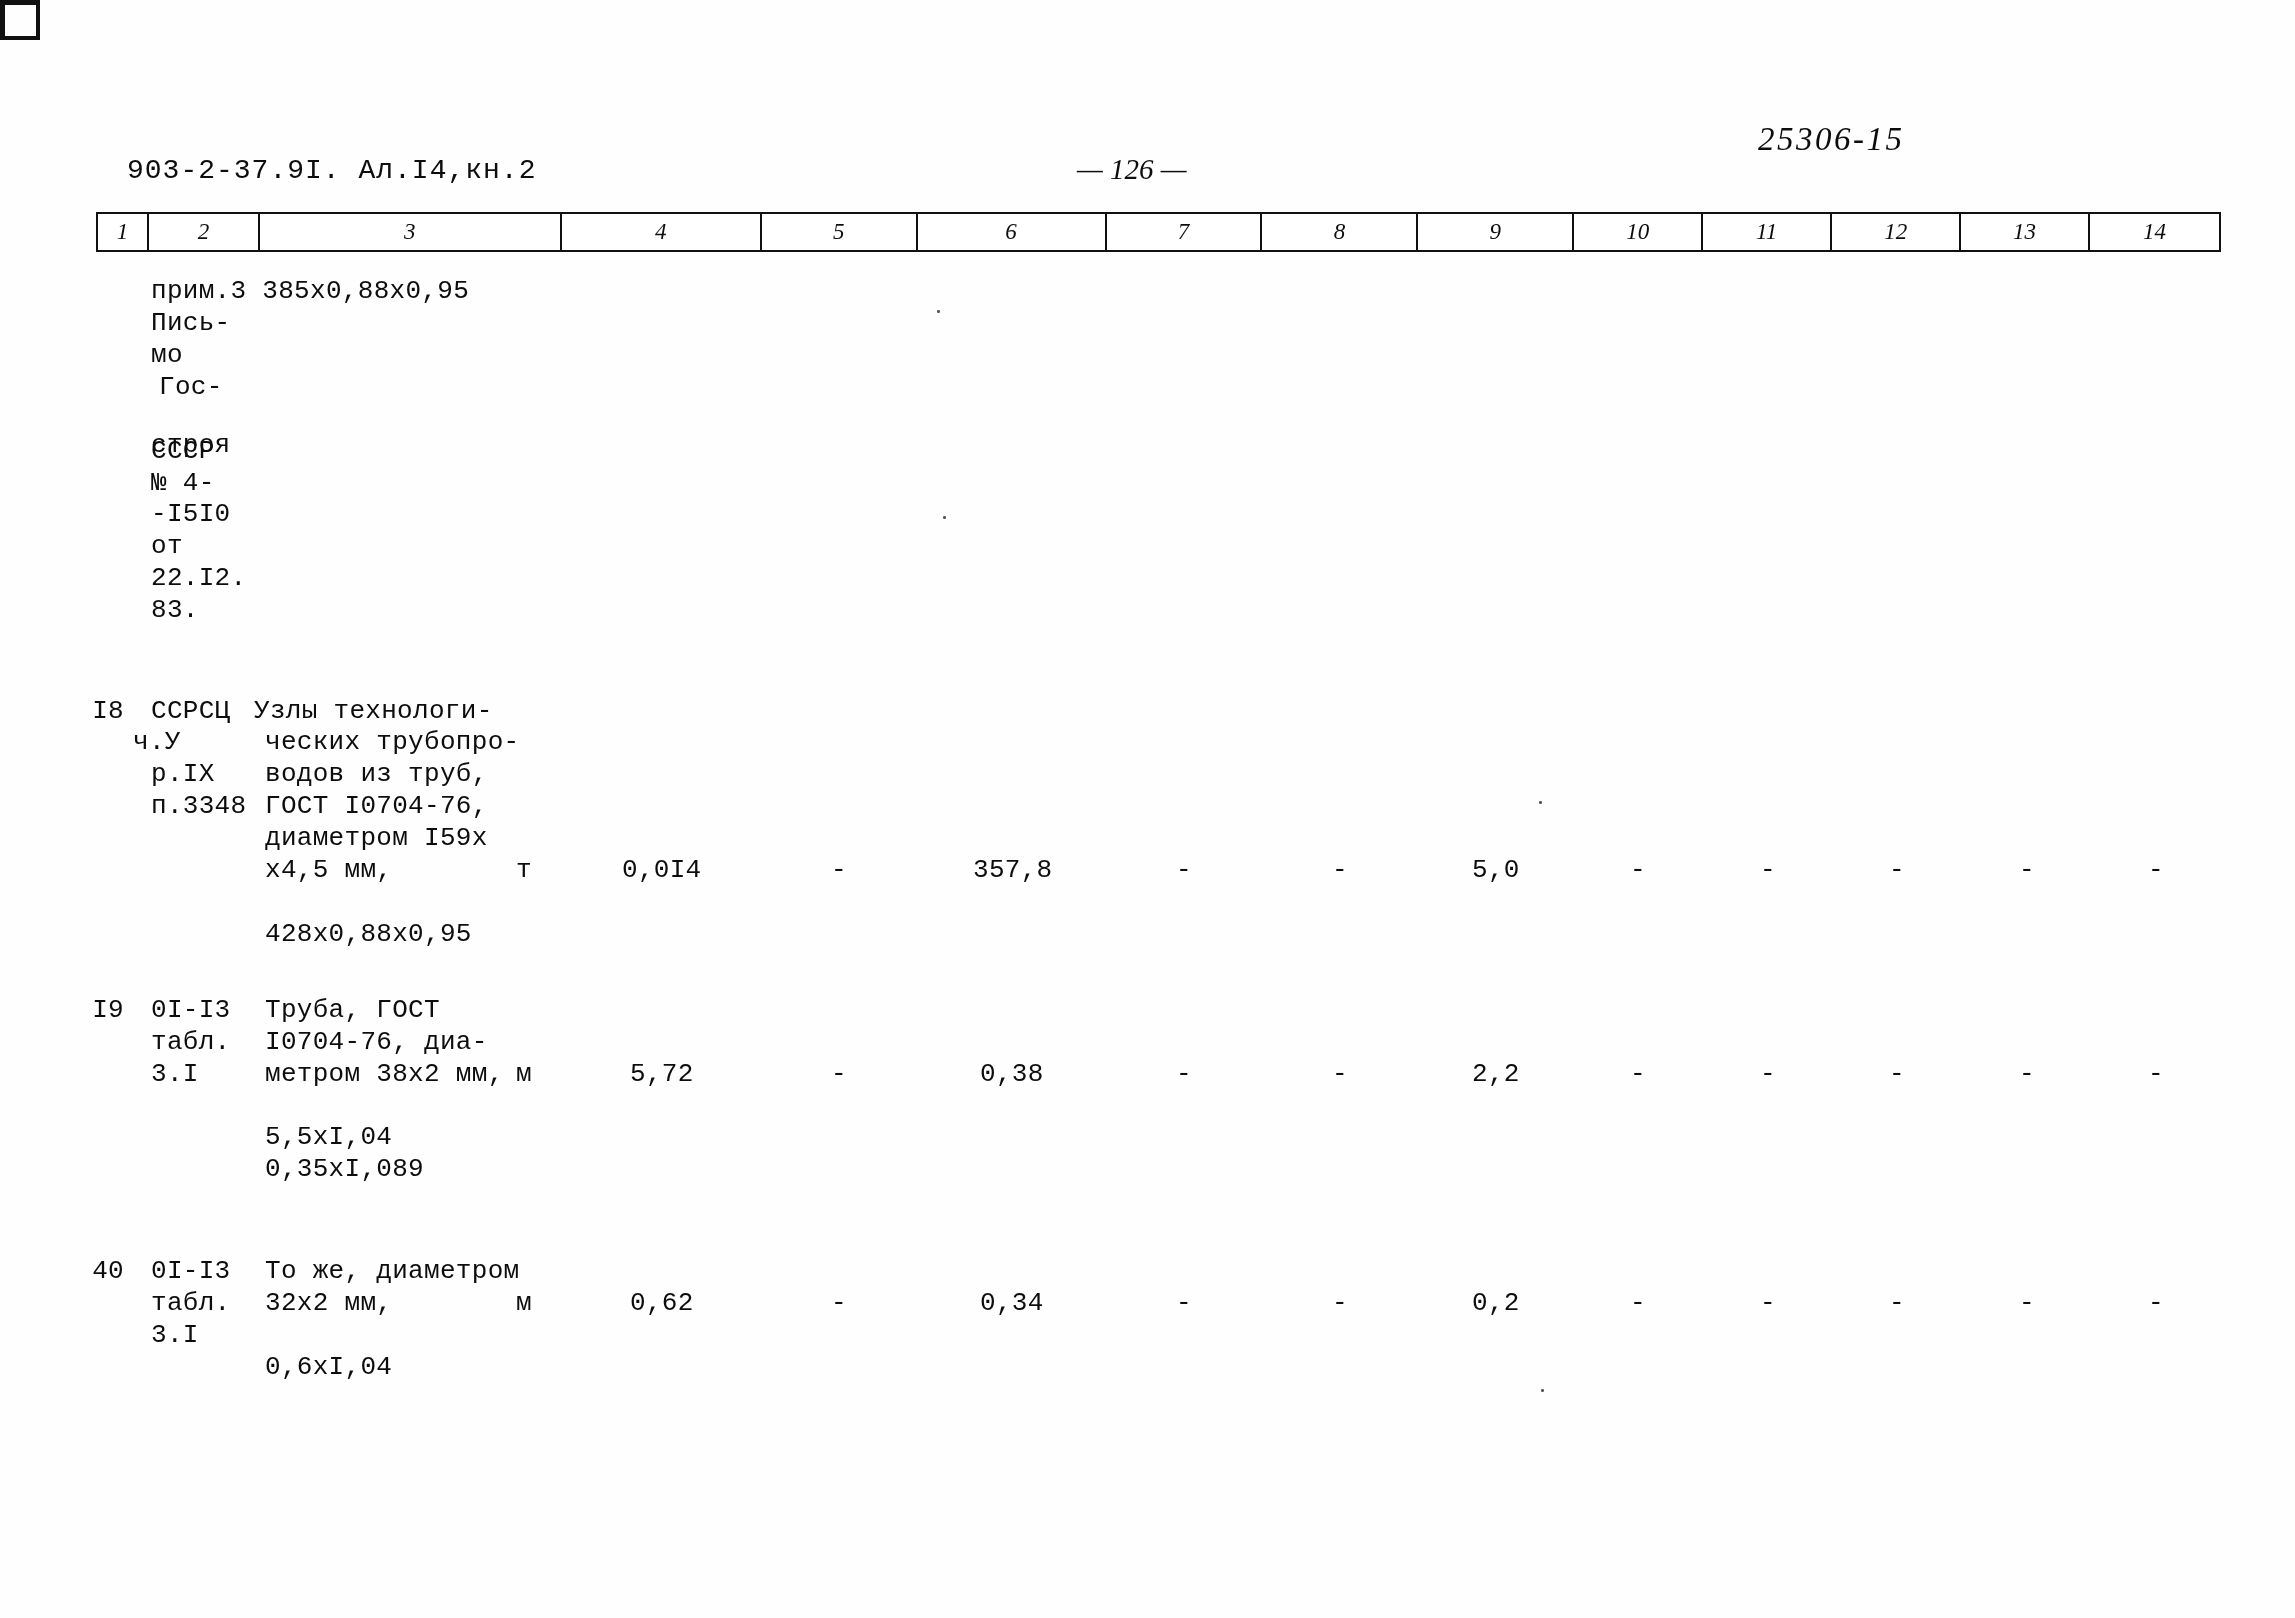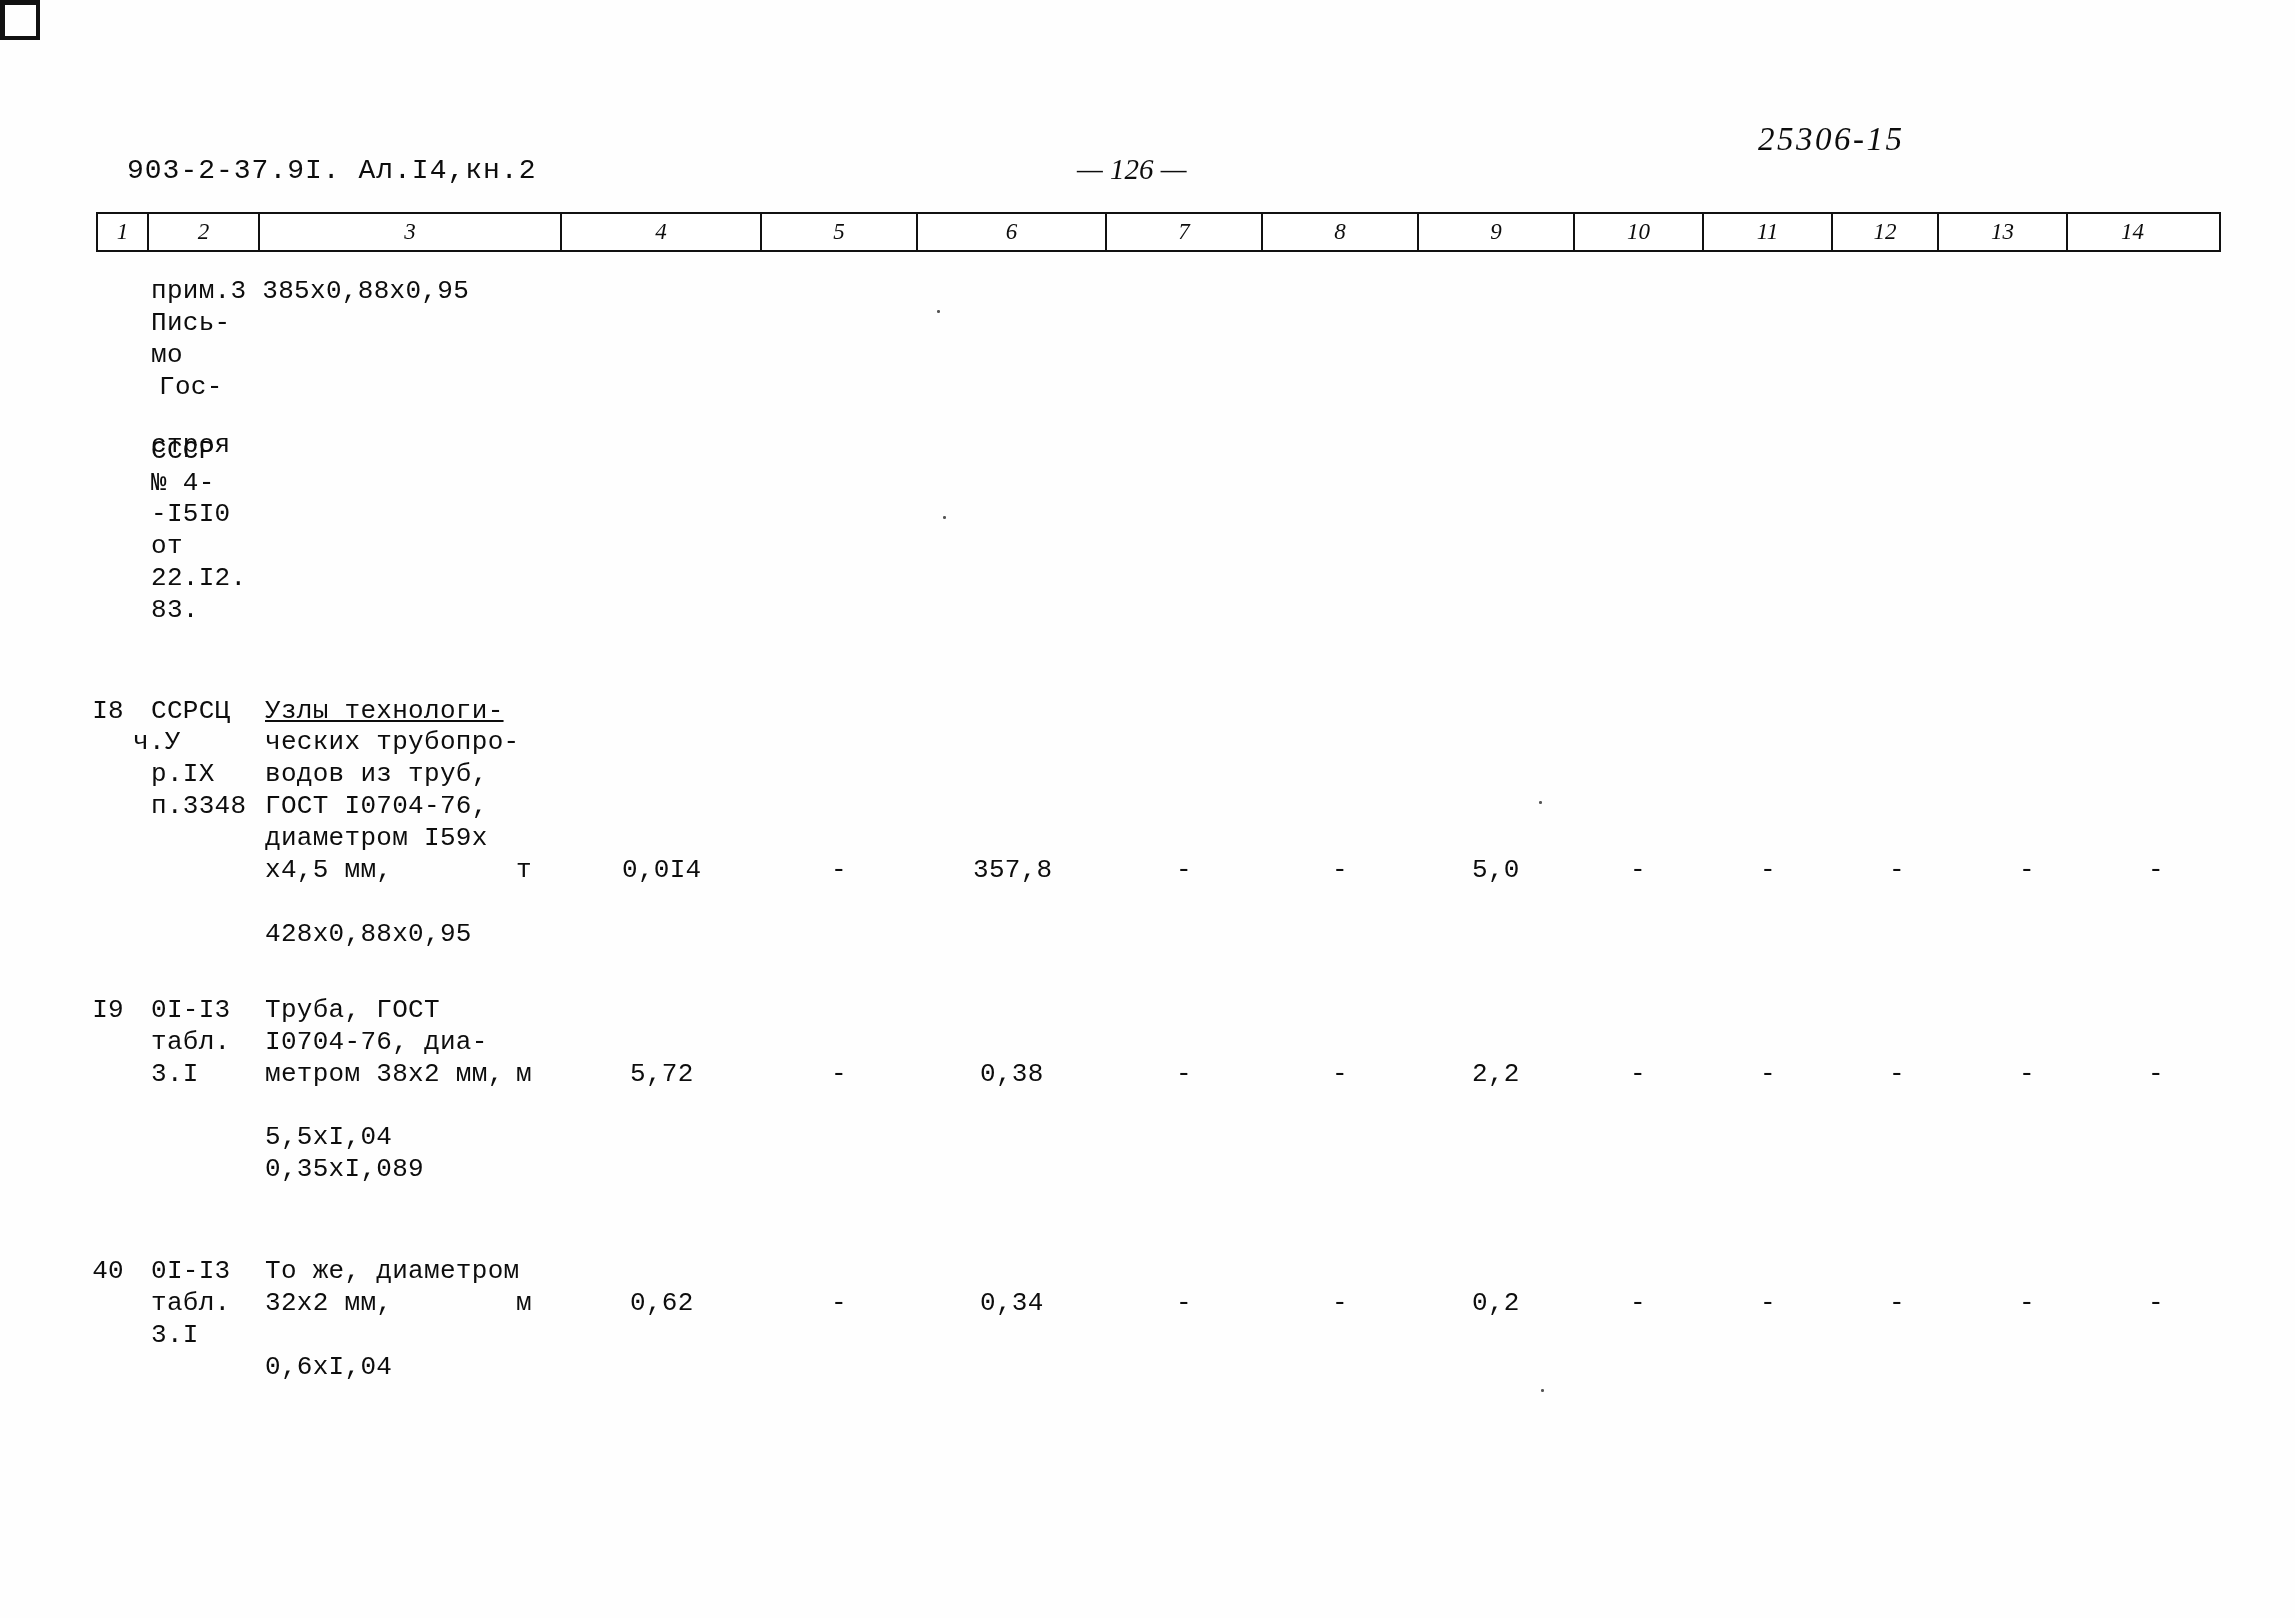--- a/index.html
+++ b/index.html
@@ -142,21 +142,21 @@
       <div class="cell" style="width: 111px;">2</div>
       <div class="cell" style="width: 302px;">3</div>
       <div class="cell" style="width: 200px;">4</div>
       <div class="cell" style="width: 156px;">5</div>
       <div class="cell" style="width: 189px;">6</div>
       <div class="cell" style="width: 156px;">7</div>
       <div class="cell" style="width: 156px;">8</div>
       <div class="cell" style="width: 156px;">9</div>
       <div class="cell" style="width: 129px;">10</div>
       <div class="cell" style="width: 129px;">11</div>
-      <div class="cell" style="width: 106px;">12</div>
+      <div class="cell" style="width: 129px;">12</div>
       <div class="cell" style="width: 129px;">13</div>
       <div class="cell" style="width: 129px;">14</div>
     </div>
 
   <div id="body-area">
       <div class="blk" style="left: 55px; top: 20.4px;">прим.3 385х0,88х0,95</div>
       <div class="blk" style="left: 55px; top: 52px;">Пись-</div>
       <div class="blk" style="left: 55px; top: 84px;">мо</div>
       <div class="blk" style="left: 55px; top: 116px; margin-left: 8px;">Гос-</div>
       <div class="blk" style="left: 55px; top: 148px; margin-top: 26px;">строя</div>
@@ -164,21 +164,21 @@
       <div class="blk" style="left: 55px; top: 212px;">№ 4-</div>
       <div class="blk" style="left: 55px; top: 243px;">-I5I0</div>
       <div class="blk" style="left: 55px; top: 275px;">от</div>
       <div class="blk" style="left: 55px; top: 307px;">22.I2.</div>
       <div class="blk" style="left: 55px; top: 339px;">83.</div>
       <div class="blk" style="left: -3.8px; top: 440px;">I8</div>
       <div class="blk" style="left: 55px; top: 440px;">ССРСЦ</div>
       <div class="blk" style="left: 37px; top: 471px;">ч.У</div>
       <div class="blk" style="left: 55px; top: 503px;">р.IX</div>
       <div class="blk" style="left: 55px; top: 535px;">п.3348</div>
-      <div class="blk" style="left: 169px; top: 440px; text-decoration: underline;">Узлы технологи-</div>
+      <div class="blk" style="left: 158px; top: 440px;">Узлы технологи-</div>
       <div class="blk" style="left: 169px; top: 471px;">ческих трубопро-</div>
       <div class="blk" style="left: 169px; top: 503px;">водов из труб,</div>
       <div class="blk" style="left: 169px; top: 535px;">ГОСТ I0704-76,</div>
       <div class="blk" style="left: 169px; top: 567px;">диаметром I59х</div>
       <div class="blk" style="left: 169px; top: 599px;">х4,5 мм,</div>
       <div class="blk" style="left: 420px; top: 599px;">т</div>
       <div class="blk" style="left: 526px; top: 599px;">0,0I4</div>
       <div class="blk dash" style="left: 735px; top: 599px;">-</div>
       <div class="blk" style="left: 877px; top: 599px;">357,8</div>
       <div class="blk dash" style="left: 1080px; top: 599px;">-</div>

